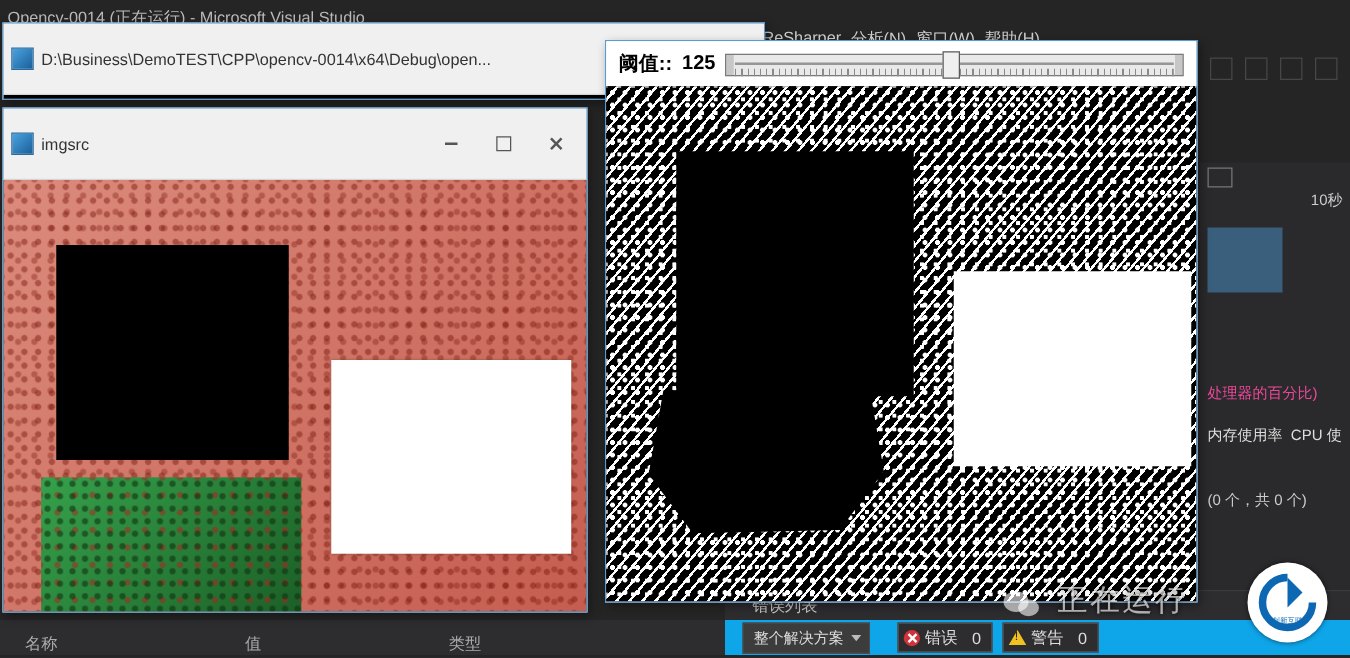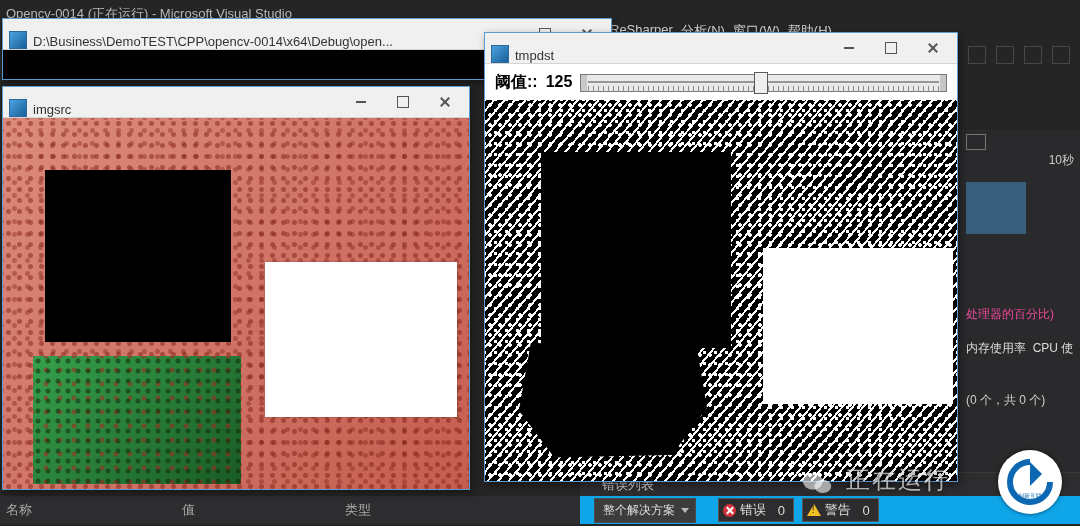--- a/index.html
+++ b/index.html
@@ -83,34 +83,34 @@
   .icon-circle-x::before, .icon-circle-x::after{
     content: ""; position: absolute; left: 6px; top: 2px; width: 2px; height: 9px; background: #fff; transform: rotate(45deg);
   }
   .icon-circle-x::after{ transform: rotate(-45deg); }
   .icon-warn { width: 0; height: 0; border-left: 7px solid transparent; border-right: 7px solid transparent; border-bottom: 12px solid #f3c022; position: relative; }
   .icon-warn::after{ content: "!"; position: absolute; left: -2px; top: 0px; font-size: 10px; color: #222; }
 
   .left-cols {
     position: absolute; left: 0; top: 496px; width: 580px; height: 28px;
     background: #2d2d30; color: #aaa;
-    display: flex; align-items: center; font-size: 13px;
-    padding-left: 6px; box-sizing: border-box;
+    display: flex; align-items: flex-end; font-size: 13px;
+    padding-left: 20px; box-sizing: border-box;
   }
   .left-cols span { margin-right: 150px; }
 
   
   .win {
     position: absolute; background: #fff; border: 1px solid #5a9bd4;
     box-shadow: 2px 3px 8px rgba(0,0,0,.4);
     display: flex; flex-direction: column;
   }
   .win .titlebar {
     height: 30px; background: #f0f0f0; border-bottom: 1px solid #d5d5d5;
-    display: flex; align-items: flex-end; padding: 0 6px; gap: 6px;
+    display: flex; align-items: center; padding: 13px 6px; gap: 6px;
     color: #333; font-size: 13px;
   }
   .win .titlebar .appicon {
     width: 16px; height: 16px; background: linear-gradient(135deg,#4aa3df,#1a5f99);
     border: 1px solid #2a6aa0;
   }
   .win .titlebar .spacer { flex: 1; }
   .win .winbtn { width: 36px; height: 30px; display: flex; align-items: center; justify-content: center; color: #555; }
   .win .body { flex: 1; background: #000; overflow: hidden; position: relative; }
 
@@ -297,34 +297,20 @@
   </div>
   <div class="body">
     <div class="imgsrc-bg"></div>
     <div class="black-rect" style="left:42px; top:52px; width:186px; height:172px;"></div>
     <div class="white-rect" style="left:262px; top:144px; width:192px; height:155px;"></div>
     <div class="green-rect" style="left:30px; top:238px; width:208px; height:128px;"></div>
   </div>
 </div>
 
 <div class="win" style="left:484px; top:32px; width:472px; height:448px;">
-  <div class="titlebar">
-    <div class="appicon"></div>
-    <div>tmpdst</div>
-    <div class="spacer"></div>
-    <div class="winbtn">
-        <div class="min-ic"></div>
-      </div>
-    <div class="winbtn">
-        <div class="max-ic"></div>
-      </div>
-    <div class="winbtn">
-        <div class="cross-close"></div>
-      </div>
-  </div>
   <div class="trackbar-row">
     <span>阈值::</span>
     <span>125</span>
     <div class="trackbar">
       <div class="track-border"></div>
       <div class="rail"></div>
       <div class="ticks"></div>
       <div class="thumb" id="tb-thumb" style="left: calc(49% - 6px);"></div>
     </div>
   </div>

